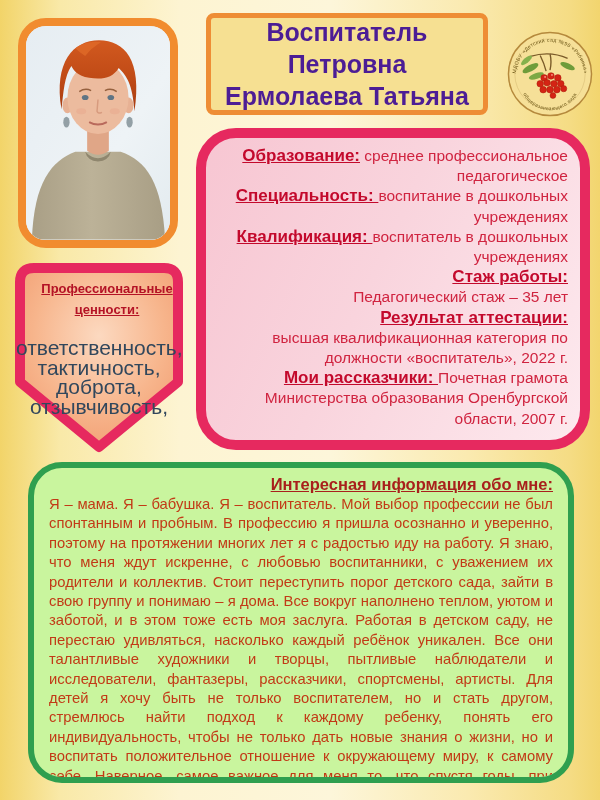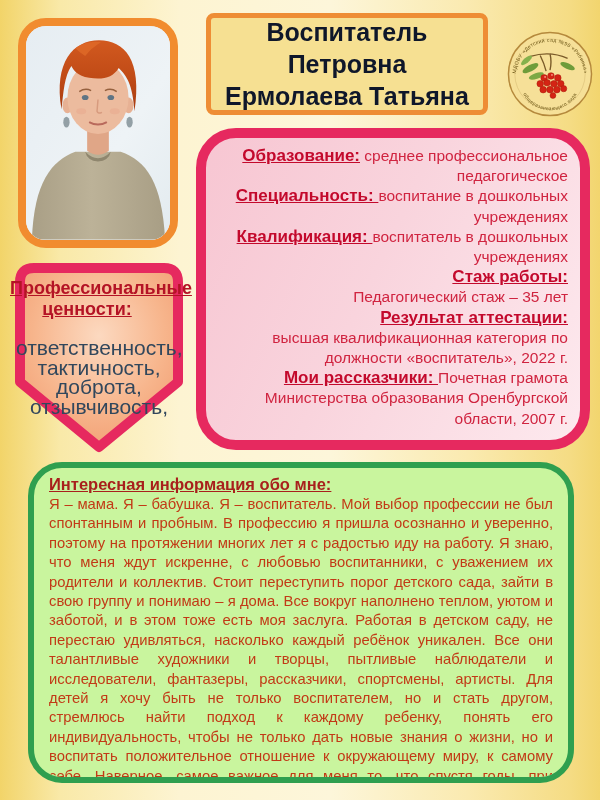--- a/index.html
+++ b/index.html
@@ -20,21 +20,21 @@
   }
   .photo-frame svg{display:block;width:100%;height:100%;}
 
   
   .title-box{
     left:206px;top:13px;width:282px;height:102px;
     border:5px solid #ee8d35;border-radius:8px;
     background:#f6e092;
     display:flex;flex-direction:column;justify-content:center;align-items:center;
     text-align:center;
-    font-weight:bold;font-size:25px;line-height:32px;color:#0f172a;
+    font-weight:bold;font-size:25px;line-height:32px;color:#4c1d95;
   }
 
   
   .emblem{left:507px;top:31px;width:86px;height:86px;}
   .emblem svg{display:block;width:100%;height:100%;}
 
   
   .edu-box{
     left:196px;top:128px;width:394px;height:322px;
     border:10px solid #e6295f;border-radius:40px;
@@ -45,38 +45,38 @@
   .edu-row{margin:0;text-align:right;}
   .edu-head{
     font-weight:bold;font-size:17px;color:#c3092c;
     text-decoration:underline;
   }
 
   
   .pennant{left:10px;top:258px;width:178px;height:198px;}
   .pennant svg{position:absolute;left:0;top:0;width:100%;height:100%;}
   .pennant-title{
-    position:absolute;left:0;top:20px;width:154px;
-    text-align:center;font-weight:bold;font-size:18px;line-height:21px;
+    position:absolute;left:20px;top:20px;width:154px;
+    text-align:center;font-weight:bold;font-size:13px;line-height:21px;
     color:#b41325;text-decoration:underline;
   }
   .pennant-values{
     position:absolute;left:6px;top:80px;width:166px;
     text-align:center;font-size:21px;line-height:19.5px;color:#31475c;
   }
 
   
   .about-box{
     left:28px;top:462px;width:546px;height:321px;
     border:6px solid #2f9f4f;border-radius:34px;
     background:#c9f59e;
     padding:5px 15px 6px 15px;overflow:hidden;
   }
   .about-title{
-    text-align:left;font-weight:bold;font-size:16.5px;line-height:22px;
+    text-align:right;font-weight:bold;font-size:16.5px;line-height:22px;
     color:#a8201c;text-decoration:underline;
   }
   .about-body{
     text-align:justify;font-size:14.8px;line-height:19.4px;color:#c23a16;
   }
 </style>
 </head>
 <body>
 
 <div class="page">

